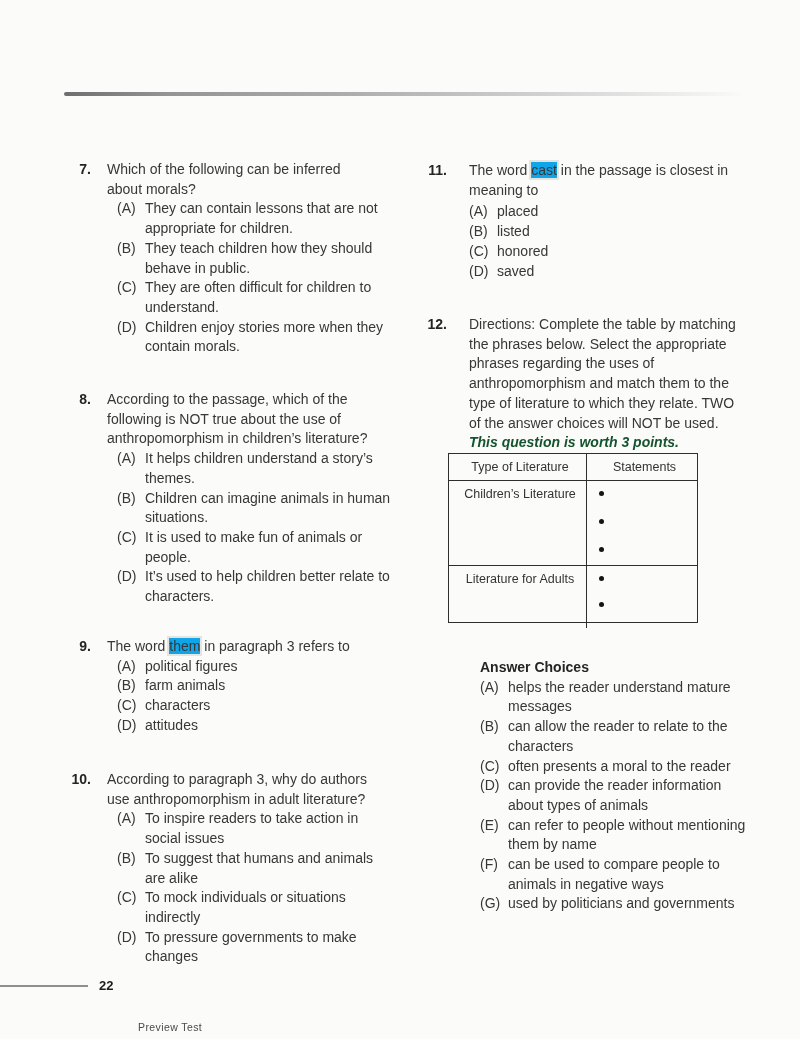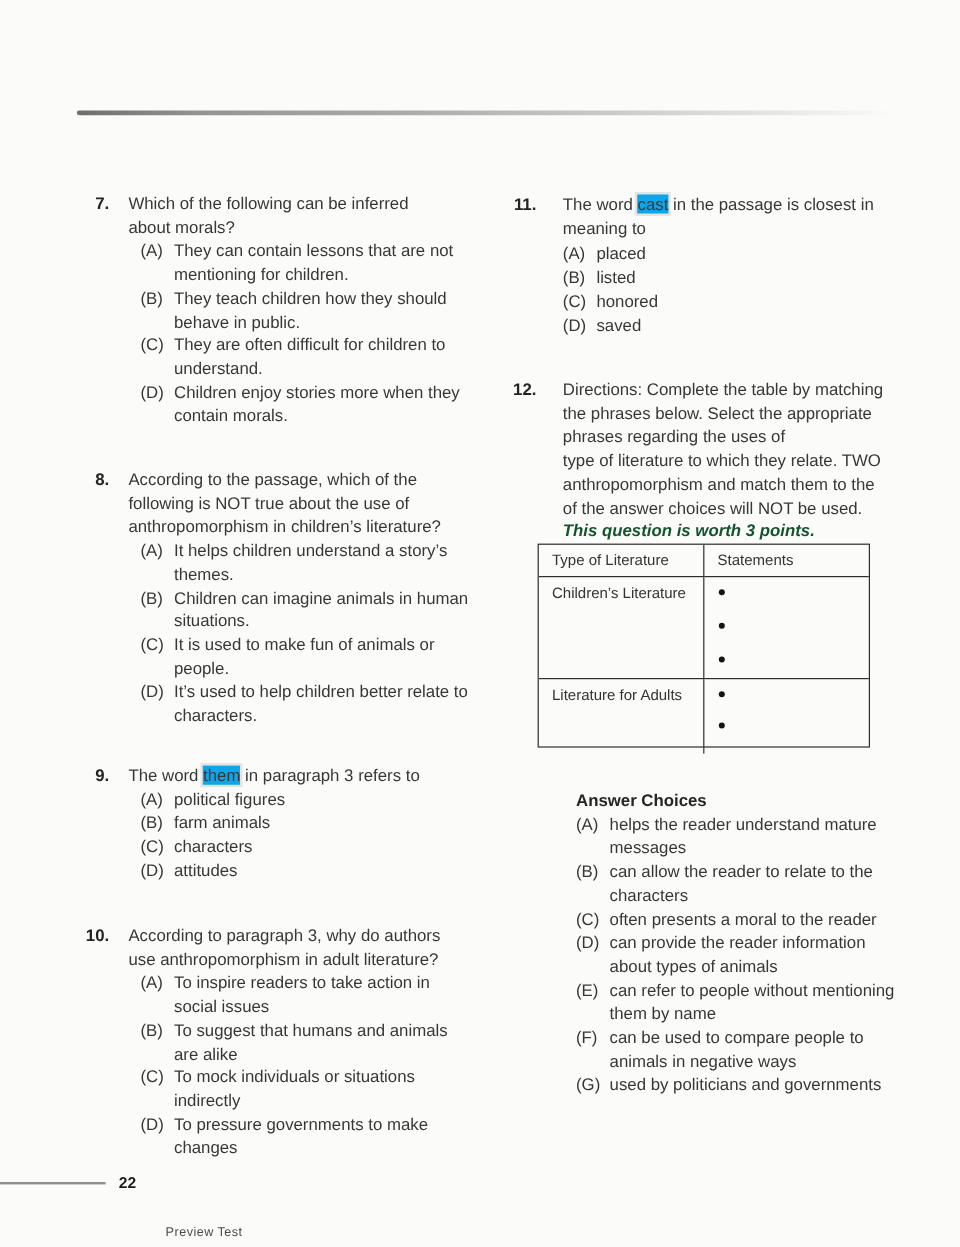--- a/index.html
+++ b/index.html
@@ -30,24 +30,24 @@
   .tline .em{font-weight:bold;font-style:italic;color:#14532d;}
   .shaded{background:#0ea5e9;box-shadow:0 0 0 2px #e4e4e1;}
 
   .opts{margin-left:10px;}
   #right-col .opts{margin-left:0;margin-top:2px;}
   .opt{display:grid;grid-template-columns:28px 1fr;}
   #right-col .opt{grid-template-columns:28px 1fr;}
 
   
   .qtable{
-    position:absolute;top:292px;left:36px;width:277px;height:170px;
+    position:absolute;top:292px;left:36px;width:250px;height:170px;
     border:1.5px solid #2e2e2e;box-sizing:border-box;background:#fbfbfa;
     display:grid;grid-template-columns:138px 1fr;grid-template-rows:27px 85px 1fr;
-    font-size:12.5px;color:#333;
+    font-size:12.5px;color:#333;text-align:center;
   }
   .tc{box-sizing:border-box;padding:6px 6px 0 11px;}
   .tc.colsep{border-right:1.5px solid #2e2e2e;}
   .tc.hdr{border-bottom:1.5px solid #2e2e2e;}
   .tc.r1{border-bottom:1.5px solid #2e2e2e;}
   .bullets{display:flex;flex-direction:column;padding-top:10px;padding-left:12px;}
   .bullets .bullet{width:5px;height:5px;border-radius:50%;background:#141414;margin-bottom:23px;flex:none;}
   .bullets.row2 .bullet{margin-bottom:21px;}
 
   
@@ -70,21 +70,21 @@
       <div class="question" style="top: 0px;">
         <div class="qnum">7.</div>
         <div>
           <div class="tline"><span>Which of the following can be inferred</span></div>
           <div class="tline"><span>about morals?</span></div>
           <div class="opts">
             <div class="opt">
               <div>(A)</div>
               <div>
                 <div class="tline"><span>They can contain lessons that are not</span></div>
-                <div class="tline"><span>mentioning for children.</span></div>
+                <div class="tline"><span>appropriate for children.</span></div>
               </div>
             </div>
             <div class="opt">
               <div>(B)</div>
               <div>
                 <div class="tline"><span>They teach children how they should</span></div>
                 <div class="tline"><span>behave in public.</span></div>
               </div>
             </div>
             <div class="opt">
@@ -316,22 +316,22 @@
             </div>
           </div>
         </div>
       </div>
       <div class="question" style="top: 154px;">
         <div class="qnum">12.</div>
         <div>
           <div class="tline"><span>Directions: Complete the table by matching</span></div>
           <div class="tline"><span>the phrases below. Select the appropriate</span></div>
           <div class="tline"><span>phrases regarding the uses of</span></div>
+          <div class="tline"><span>anthropomorphism and match them to the</span></div>
           <div class="tline"><span>type of literature to which they relate. TWO</span></div>
-          <div class="tline"><span>anthropomorphism and match them to the</span></div>
           <div class="tline"><span>of the answer choices will NOT be used.</span></div>
           <div class="tline"><span class="em">This question is worth 3 points.</span></div>
         </div>
       </div>
     </div>
 
   <div class="footer-line"></div>
   <div class="footer-page">22</div>
   <div class="footer-label">Preview Test</div>
 

